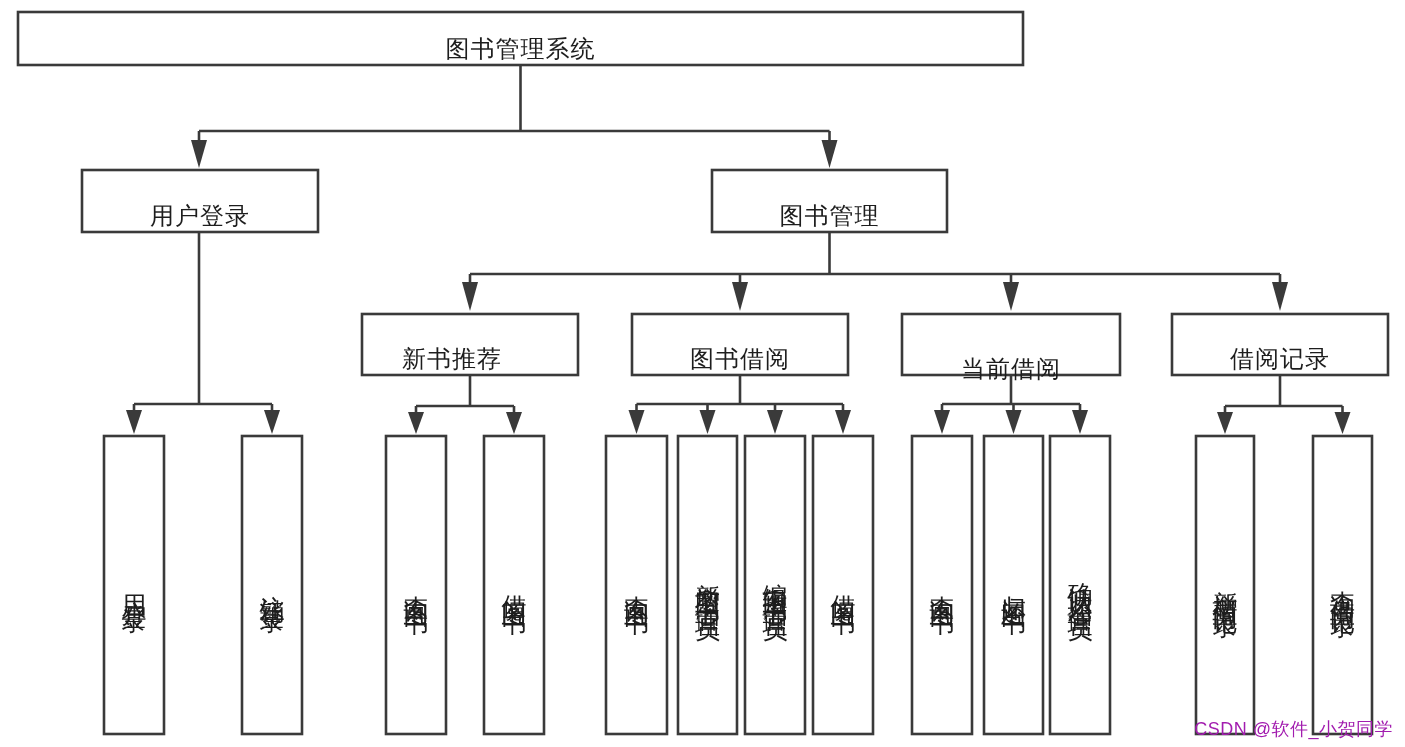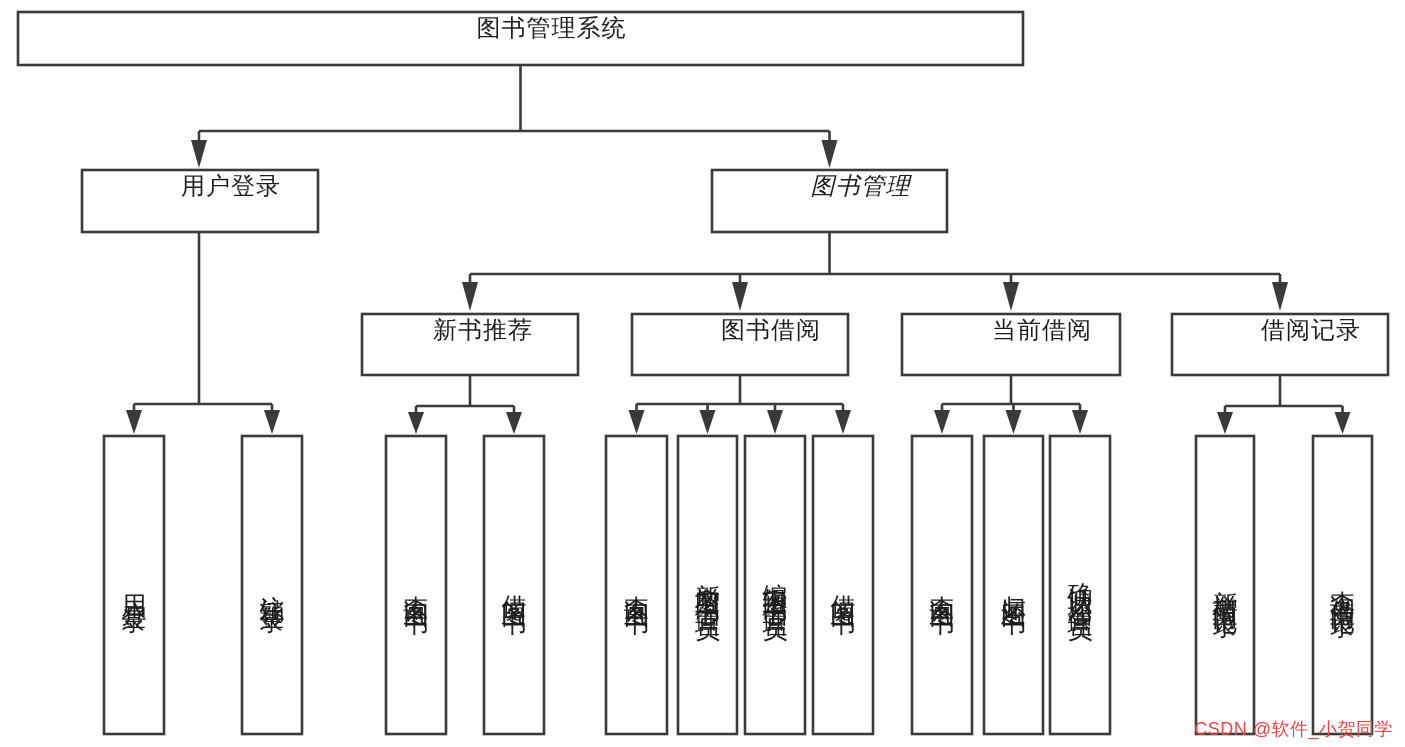--- a/index.html
+++ b/index.html
@@ -49,39 +49,38 @@
     font-family: "Liberation Sans", "DejaVu Sans", sans-serif;
     font-size: 25px;
     line-height: 1;
     letter-spacing: 5px;
     color: #1d1d1d;
     white-space: nowrap;
   }
   .hlabel-wrap {
     position: absolute;
     display: flex;
-    align-items: flex-start;
+    align-items: flex-end;
     justify-content: center;
     pointer-events: none;
-    padding-left: 31px;
   }
   .hlabel-text {
     font-family: "Liberation Sans", "DejaVu Sans", sans-serif;
     font-size: 24px;
     letter-spacing: 1px;
     color: #1d1d1d;
     white-space: nowrap;
   }
   #watermark {
     position: absolute;
     right: 12px;
     bottom: 6px;
     font-family: "Liberation Sans", "DejaVu Sans", sans-serif;
     font-size: 18px;
-    color: #ef4444;
+    color: #a21caf;
     letter-spacing: 0.5px;
     white-space: nowrap;
   }
 </style>
 </head>
 <body>
 
 <svg id="diagram-root" viewBox="0 0 1405 747" xmlns="http://www.w3.org/2000/svg">
 
   <g>
@@ -186,21 +185,21 @@
   <rect class="node-box" x="1313" y="436" width="59" height="298"></rect>
 </svg>
 
 <div class="hlabel-wrap" style="left:18px; top:12px; width:1005px; height:53px;">
   <span class="hlabel-text">图书管理系统</span>
 </div>
 
 <div class="hlabel-wrap" style="left:82px; top:170px; width:236px; height:62px;">
   <span class="hlabel-text">用户登录</span>
 </div>
-<div class="hlabel-wrap" style="left:712px; top:170px; width:235px; height:62px;font-style:italic;">
+<div class="hlabel-wrap" style="left:712px; top:170px; width:235px; height:62px;">
   <span class="hlabel-text">图书管理</span>
 </div>
 
 <div class="hlabel-wrap" style="left:344px; top:314px; width:216px; height:61px;">
   <span class="hlabel-text">新书推荐</span>
 </div>
 <div class="hlabel-wrap" style="left:632px; top:314px; width:216px; height:61px;">
   <span class="hlabel-text">图书借阅</span>
 </div>
 <div class="hlabel-wrap" style="left:902px; top:314px; width:218px; height:71px;">

